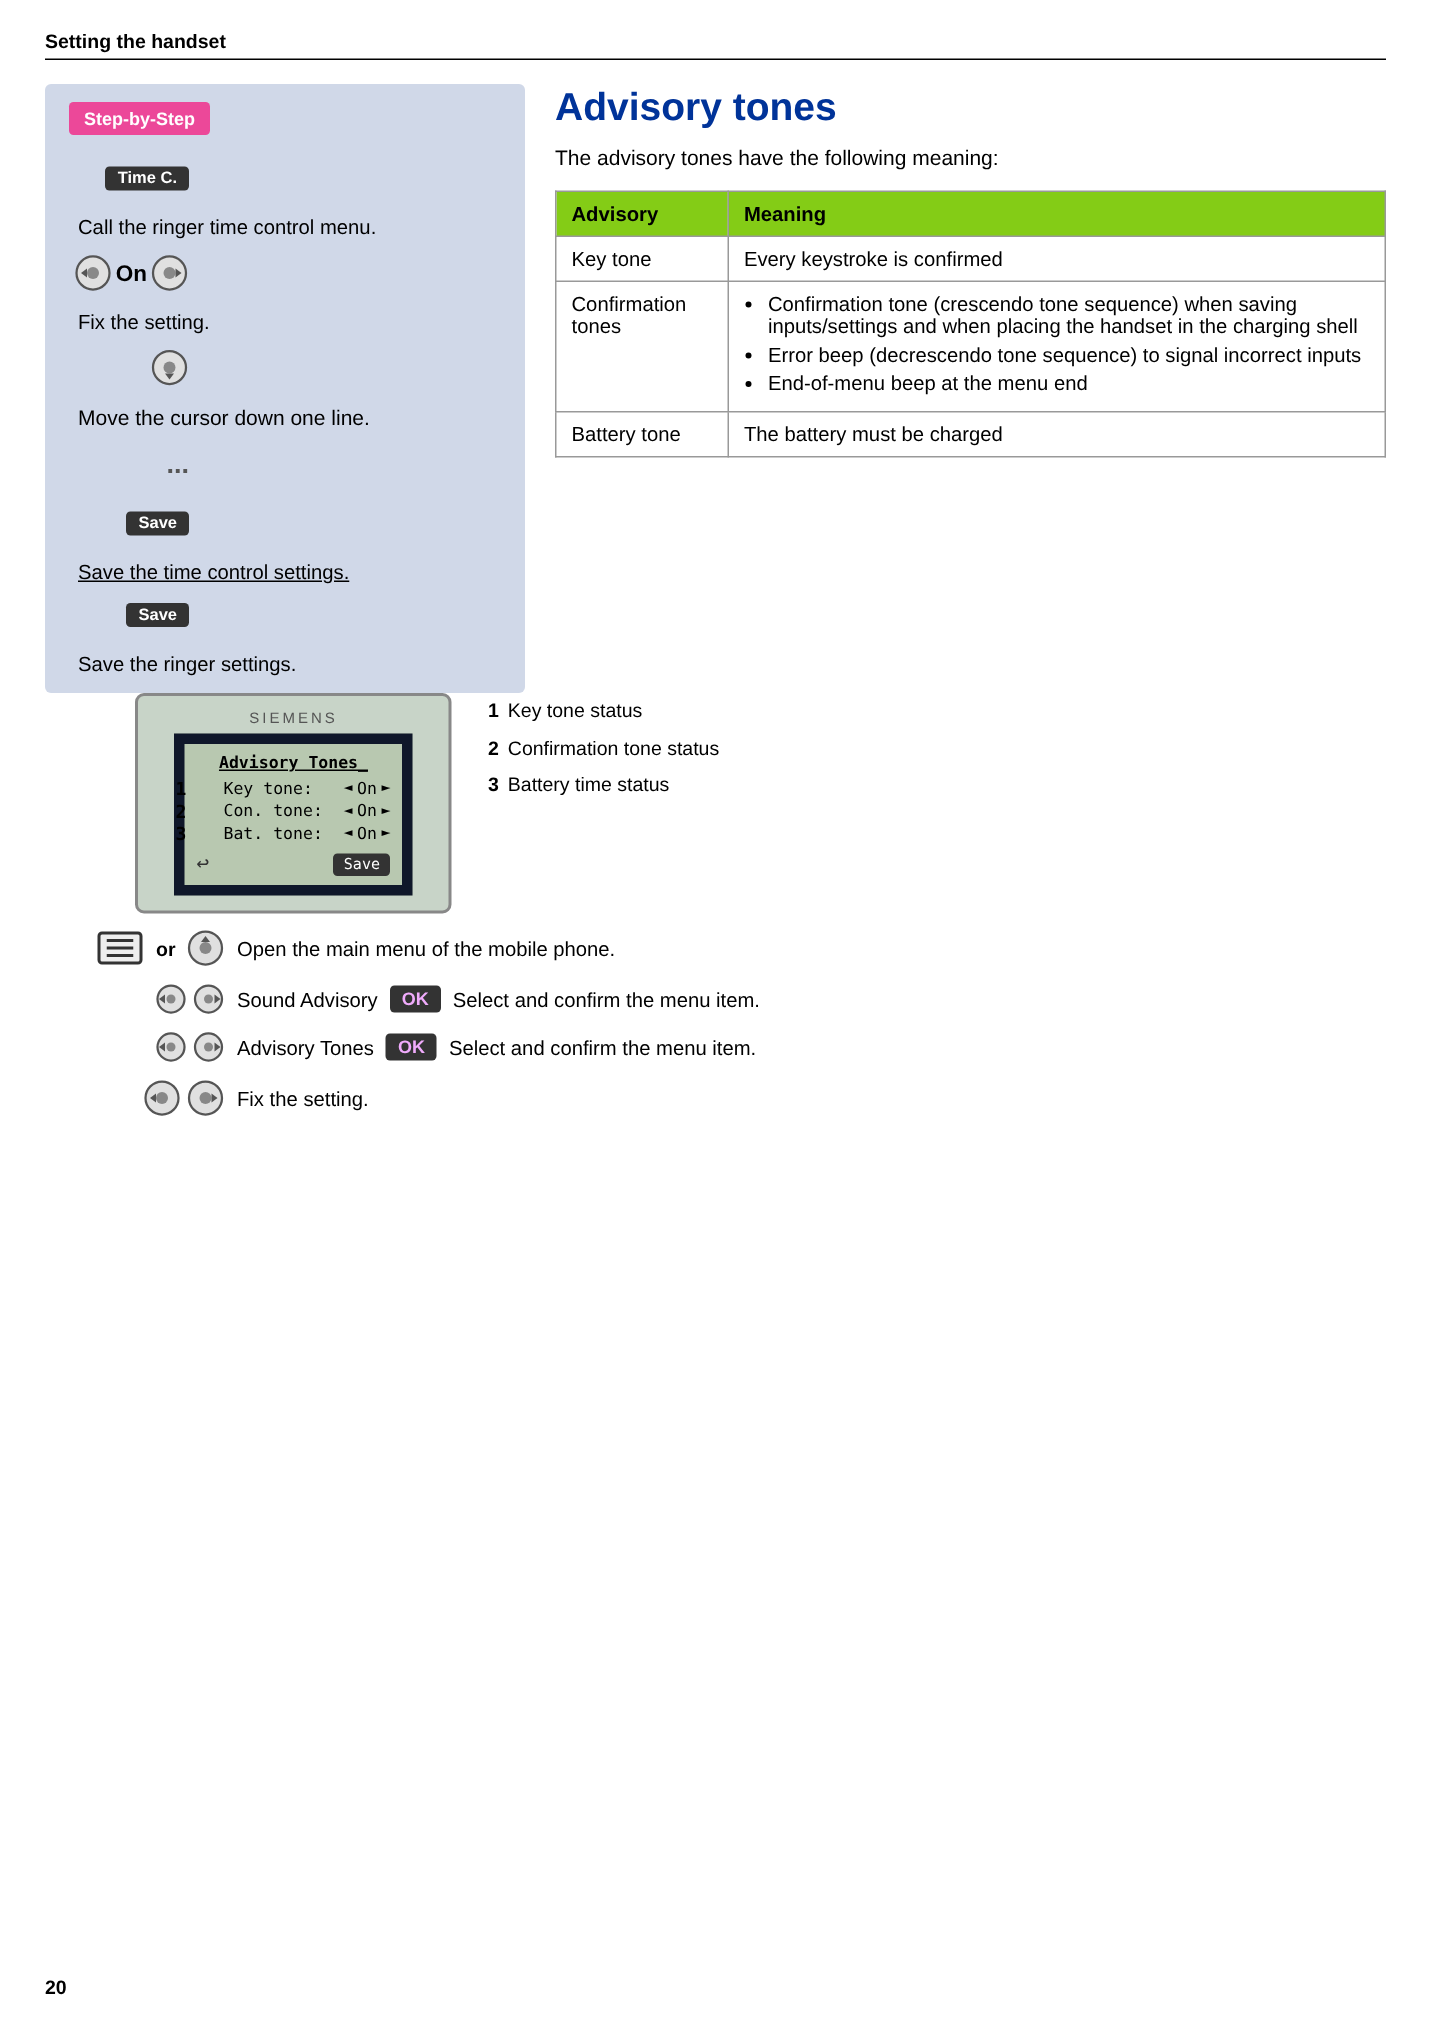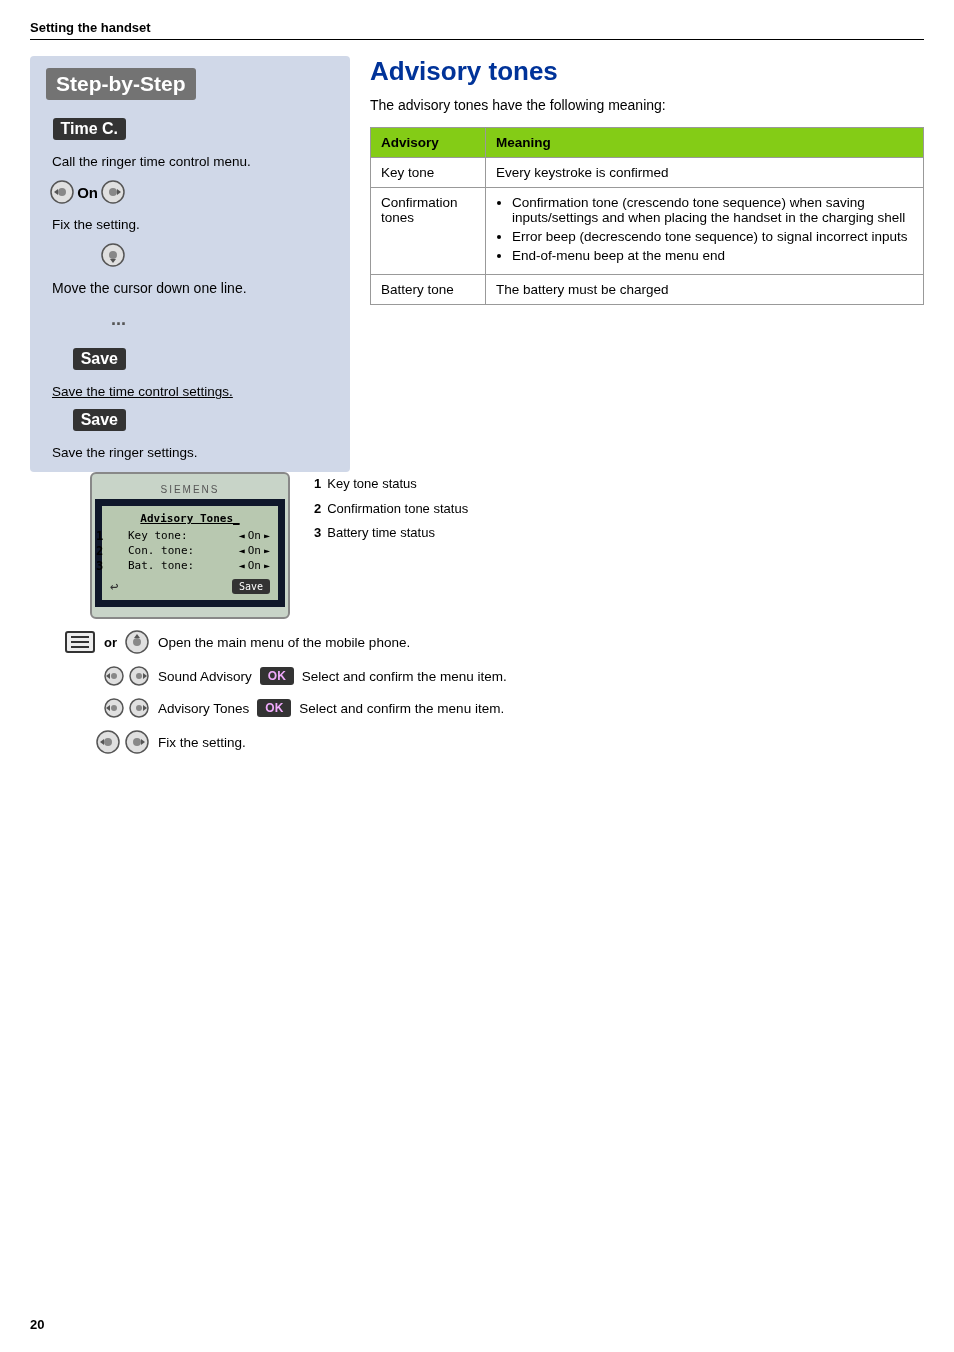--- a/index.html
+++ b/index.html
@@ -24,23 +24,23 @@
 
     
     .step-box {
       background: #d0d8e8;
       border-radius: 4px;
       padding: 12px 16px;
       width: 320px;
       float: left;
     }
     .step-box-title {
-      background: #737373;
+      background: #ec4899;
       color: #fff;
-      font-size: 21px;
+      font-size: 12px;
       font-weight: bold;
       padding: 4px 10px;
       border-radius: 3px;
       display: inline-block;
       margin-bottom: 14px;
     }
 
     .step-row {
       display: flex;
       align-items: center;
@@ -53,21 +53,21 @@
       gap: 2px;
       min-width: 80px;
       justify-content: flex-end;
       margin-right: 8px;
     }
 
     
     .pill-btn {
       background: #333;
       color: #fff;
-      font-size: 16px;
+      font-size: 11px;
       font-weight: bold;
       padding: 2px 8px;
       border-radius: 3px;
       display: inline-block;
     }
 
     .on-label {
       font-weight: bold;
       font-size: 15px;
     }
@@ -118,21 +118,21 @@
     .advisory-table ul {
       padding-left: 16px;
     }
     .advisory-table ul li {
       margin-bottom: 4px;
     }
     .device-mockup {
       border: 2px solid #888;
       border-radius: 6px;
       background: #c8d4c8;
-      padding: 10px 3px;
+      padding: 10px 24px;
       min-width: 200px;
       font-size: 11px;
       position: relative;
     }
     .device-header {
       text-align: center;
       font-size: 10px;
       letter-spacing: 2px;
       color: #555;
       margin-bottom: 4px;

